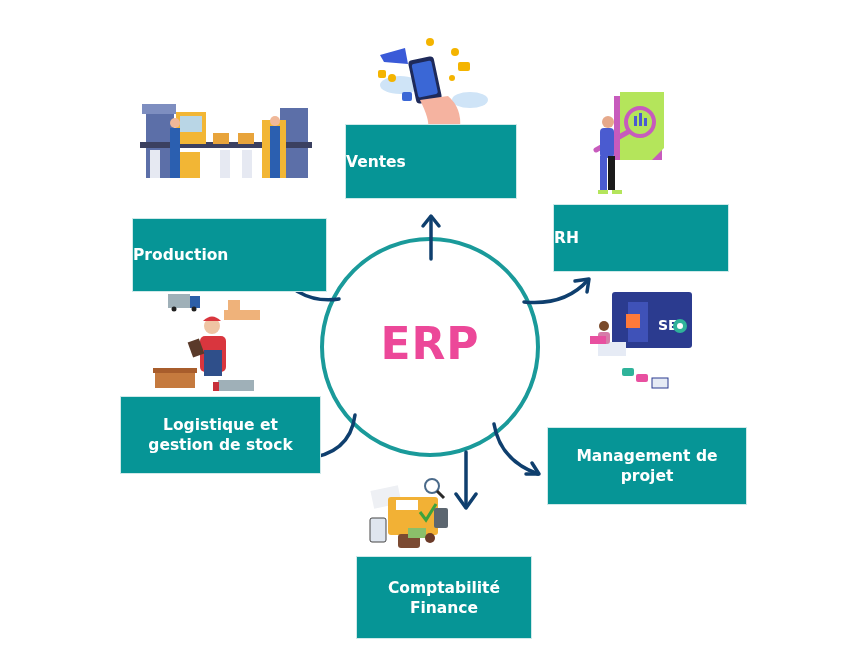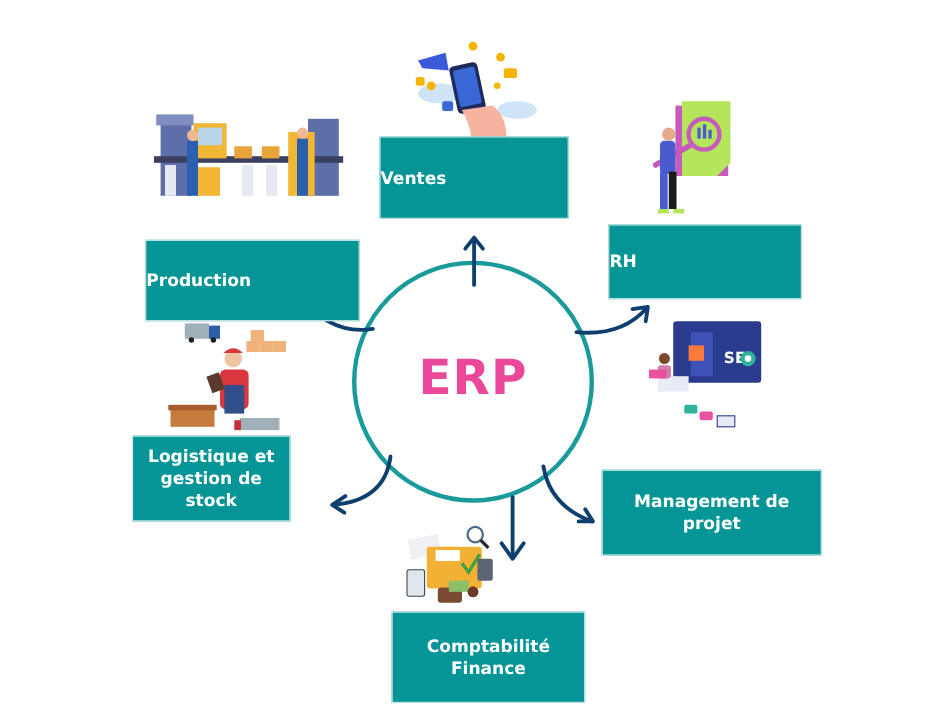--- a/index.html
+++ b/index.html
@@ -151,20 +151,20 @@
 </div>
 <div class="box" style="left:553px; top:204px; width:176px; height:68px;">
   <span>RH</span>
 </div>
 <div class="box" style="left:547px; top:427px; width:200px; height:78px; padding:4px 14px;">
   <span>Management de projet</span>
 </div>
 <div class="box" style="left:356px; top:556px; width:176px; height:83px; padding:0 24px;">
   <span>Comptabilité Finance</span>
 </div>
-<div class="box" style="left:120px; top:396px; width:144px; height:78px; padding:15px 8px;">
+<div class="box" style="left:120px; top:396px; width:201px; height:78px; padding:15px 8px;">
   <span>Logistique et gestion de stock</span>
 </div>
 <div class="box" style="left:132px; top:182px; width:195px; height:74px;margin-top:36px;">
   <span>Production</span>
 </div>
 
 <div class="erp">ERP</div>
 
 </body></html>

